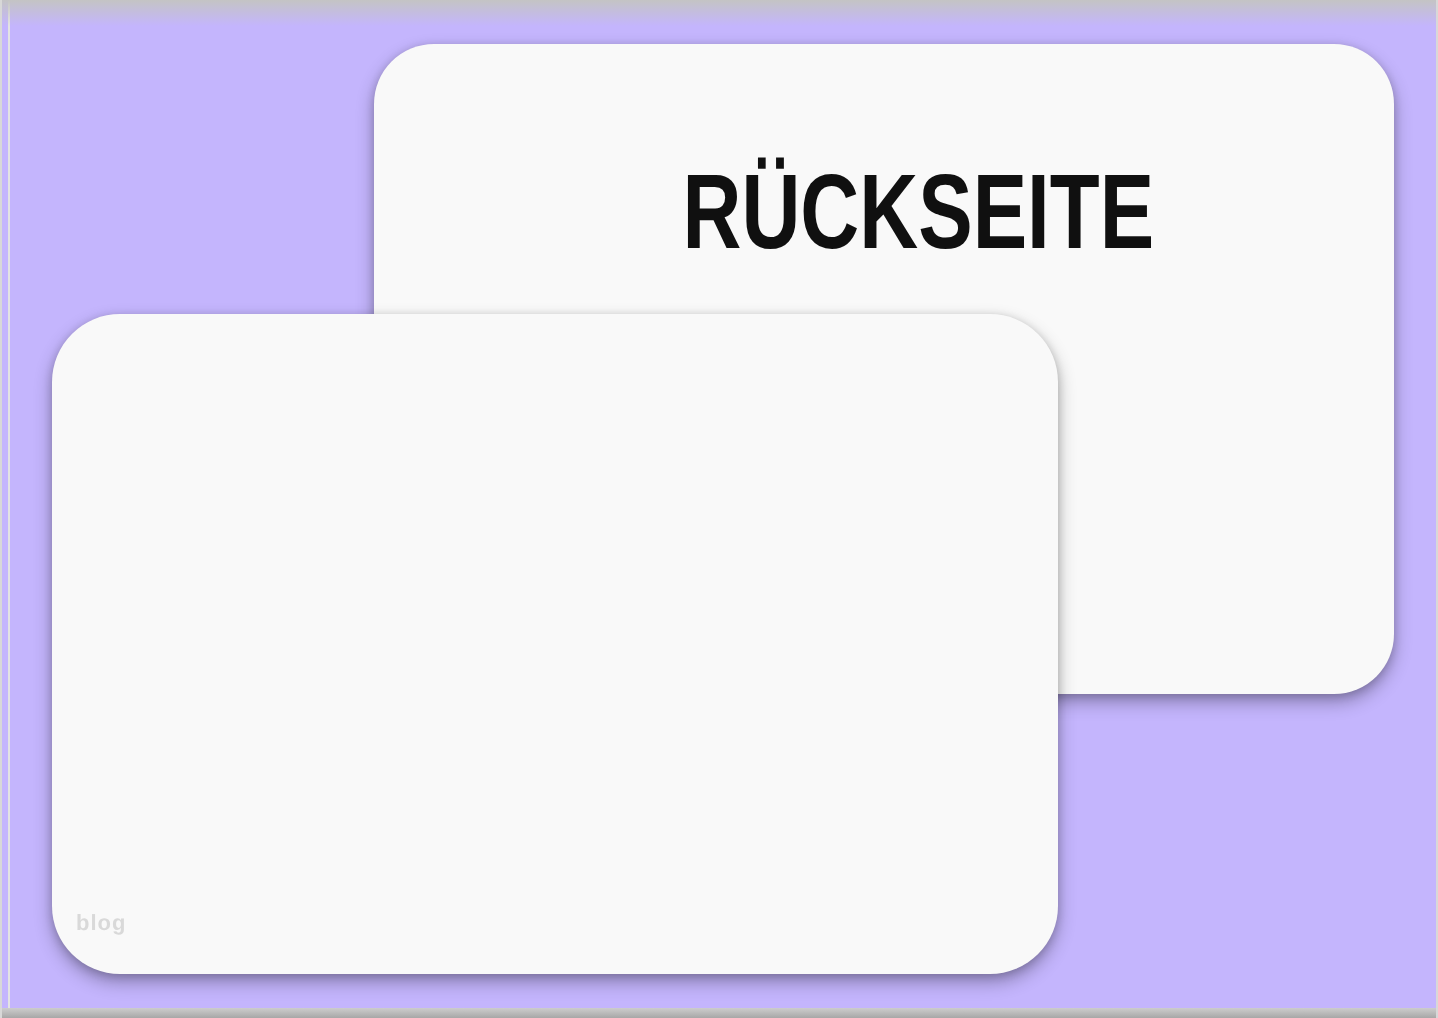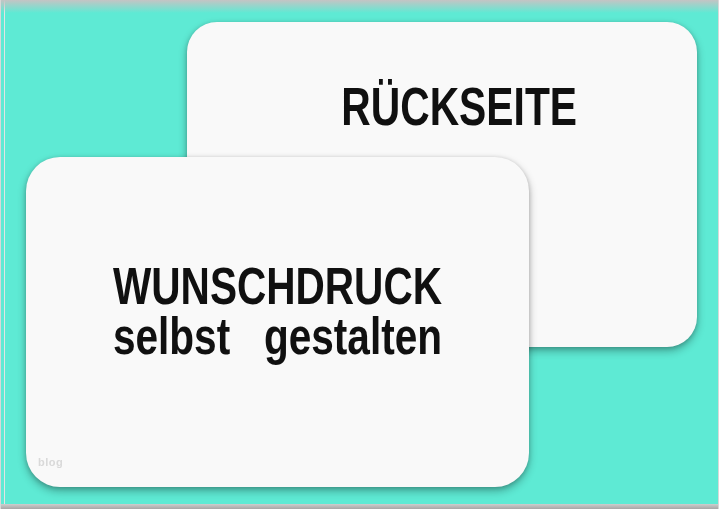--- a/index.html
+++ b/index.html
@@ -5,21 +5,21 @@
   html, body {
     margin: 0;
     padding: 0;
     font-family: "Liberation Sans", sans-serif;
   }
 
   .stage {
     position: relative;
     width: 719px;
     height: 509px;
-    background: #5eead4;
+    background: #c4b5fd;
     overflow: hidden;
     box-sizing: border-box;
     border-left: 1px solid #d8d8d8;
     border-right: 1px solid #d8d8d8;
   }
 
   
   .stage::before {
     content: "";
     position: absolute;
@@ -131,22 +131,18 @@
 
   <div class="top-shade"></div>
 
   <div class="card back">
     <div class="back-title">
       <span class="condensed">RÜCKSEITE</span>
     </div>
   </div>
 
   <div class="card front">
-    <div class="front-text">
-      <span class="front-line">WUNSCHDRUCK</span>
-      <span class="front-line">selbst   gestalten</span>
-    </div>
     <div class="watermark">blog</div>
   </div>
 
   <div class="bottom-bar"></div>
 
 </div>
 
 </body></html>

